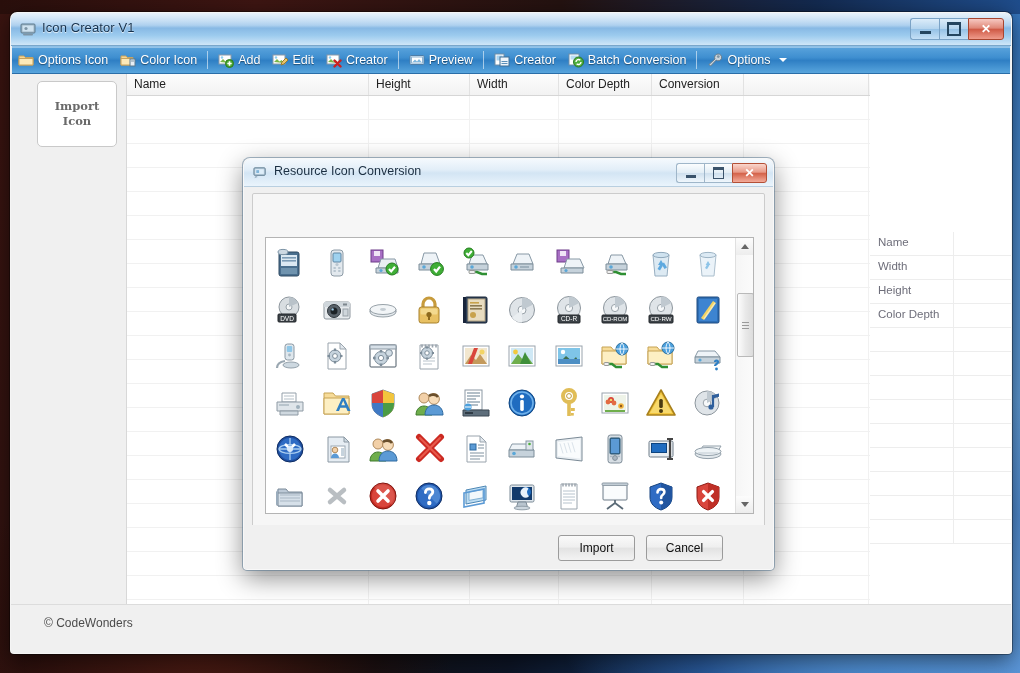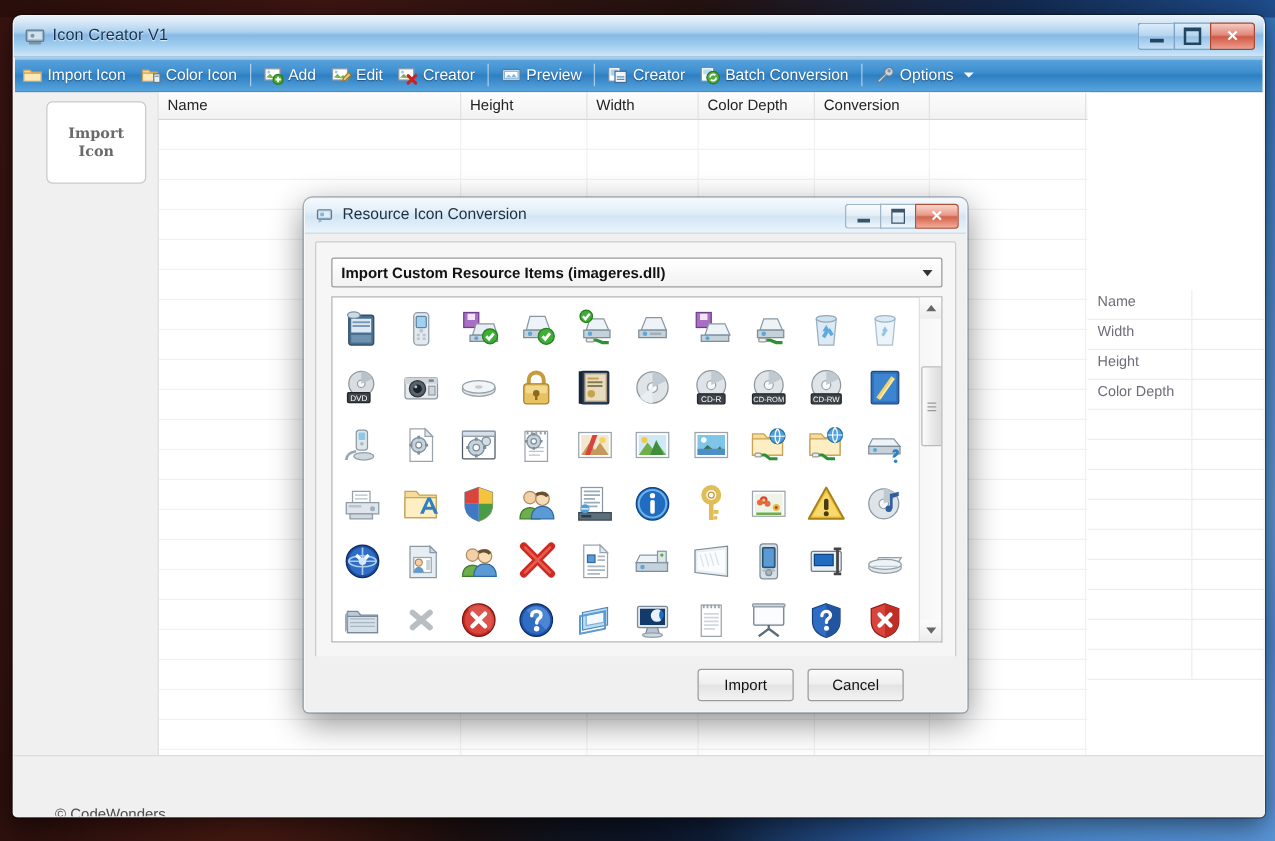--- a/index.html
+++ b/index.html
@@ -123,21 +123,21 @@
     width:84px;box-sizing:border-box;padding:4px 0 0 8px;font-size:11.5px;color:#6e6e7a;
     border-right:1px solid #ededed;white-space:nowrap;overflow:hidden;
   }
   .prop-value{flex:1;}
   .prop-row.blank .prop-label{color:transparent;}
 
   .statusbar{
     position:absolute;left:0;bottom:0;width:1000px;height:50px;
     background:#f0f0f0;border-top:1px solid #dcdcdc;
   }
-  .copyright{position:absolute;left:33px;top:11px;font-size:12px;color:#4b4b4b;margin-top:28px;}
+  .copyright{position:absolute;left:33px;top:11px;font-size:12px;color:#4b4b4b;}
 
   
   .dlg{
     position:absolute;left:243px;top:158px;width:529px;height:410px;
     background:#f0f0f0;
     border:1px solid rgba(255,255,255,.5);
     border-radius:7px 7px 4px 4px;
     box-shadow:0 0 0 1px rgba(90,120,145,.55), 0 8px 26px rgba(0,0,0,.45);
     overflow:hidden;
   }
@@ -258,21 +258,21 @@
     </div>
 
     <div class="toolbar">
       <div class="tb-item">
         <span class="tb-ico">
           <svg width="16" height="16" viewBox="0 0 16 16">
             <path d="M1 4h5l1.4 1.6H15V13H1z" fill="#f6d796" stroke="#c9a25a"></path>
             <path d="M1 6.5h14V13H1z" fill="#fce9b8" stroke="#c9a25a"></path>
           </svg>
         </span>
-        <span>Import Icon</span>
+        <span>Options Icon</span>
       </div>
       <div class="tb-item">
         <span class="tb-ico">
           <svg width="16" height="16" viewBox="0 0 16 16">
             <path d="M1 4h5l1.4 1.6H13V13H1z" fill="#f6d796" stroke="#c9a25a"></path>
             <path d="M1 6.5h12V13H1z" fill="#fce9b8" stroke="#c9a25a"></path>
             <rect x="10" y="7" width="5" height="7" fill="#e8eef5" stroke="#5d7a8e"></rect>
             <rect x="11" y="8.5" width="3" height="1" fill="#7e95a6"></rect>
           </svg>
         </span>
@@ -639,26 +639,20 @@
             <span class="bar"></span>
           </div>
         <div class="dwb max">
             <span class="sq"></span>
           </div>
         <div class="dwb close">✕</div>
       </div>
     </div>
 
     <div class="dlg-inner">
-      <div class="combo">
-        <span class="combo-text">Import Custom Resource Items (imageres.dll)</span>
-        <span class="combo-arrow">
-            <i></i>
-          </span>
-      </div>
 
       <div class="iconbox">
         <div class="icongrid" id="icongrid">
             <div class="icell">
               <svg width="32" height="32" viewBox="0 0 32 32">
                 <rect x="5" y="5" width="20" height="24" rx="2" fill="#4a6f8e" stroke="#2e4a63"></rect>
                 <rect x="7" y="8" width="16" height="11" fill="#dce9f3"></rect>
                 <rect x="8" y="10" width="14" height="1.6" fill="#7c9cb6"></rect>
                 <rect x="8" y="13" width="14" height="1.6" fill="#7c9cb6"></rect>
                 <rect x="7" y="21" width="16" height="6" fill="#6f93ae"></rect>

